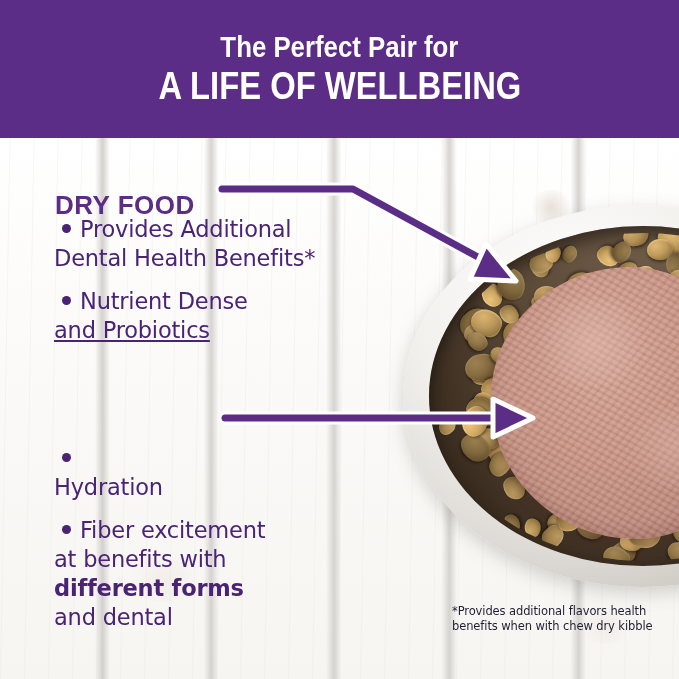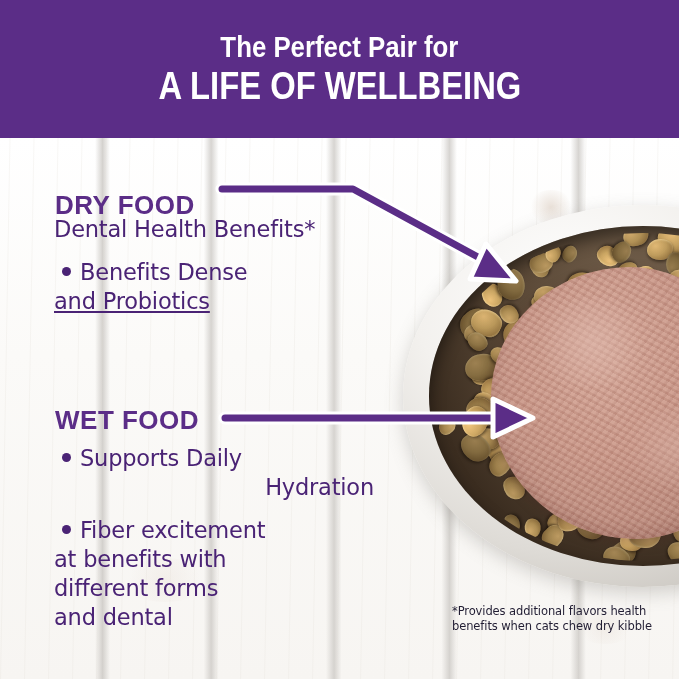--- a/index.html
+++ b/index.html
@@ -366,40 +366,40 @@
         <div class="kibble" style="left: 188.571px; top: 59.768px; width: 22.9583px; height: 18.8258px; transform: rotate(106deg); filter: brightness(0.82);"></div>
       </div>
     <div class="pate">
       <div class="pate-tex"></div>
       <div class="pate-blob" style="left:40px;top:30px;width:120px;height:90px;"></div>
       <div class="pate-blob" style="left:130px;top:140px;width:110px;height:80px;opacity:.7;"></div>
     </div>
   </div>
 
   <div class="heading" id="heading-dry">DRY FOOD</div>
-  <div class="heading" id="heading-wet">WET FOOD</div>
 
   <div class="bullet-block" id="bullets-dry">
       <p class="bullet-item">
+        <span class="bullet-first-line"><span class="dot"></span><span>Provides Additional</span></span>
         <span style="display: block;">Dental Health Benefits*</span>
       </p>
       <p class="bullet-item">
-        <span class="bullet-first-line"><span class="dot"></span><span>Benefits Dense</span></span>
+        <span class="bullet-first-line"><span class="dot"></span><span>Nutrient Dense</span></span>
         <span style="display: block; text-decoration: underline;">and Probiotics</span>
       </p>
     </div>
   <div class="bullet-block" id="bullets-wet">
       <p class="bullet-item">
-        <span class="bullet-first-line"><span class="dot"></span><span>Supports Daily</span></span>
-        <span style="display: block; text-align: right;">Hydration</span>
+        <span class="bullet-first-line"><span class="dot"></span></span>
+        <span style="display: block;">Hydration</span>
       </p>
       <p class="bullet-item">
         <span class="bullet-first-line"><span class="dot"></span><span>Fiber excitement</span></span>
         <span style="display: block;">at benefits with</span>
-        <span style="display: block;">different forms</span>
+        <span style="display: block; font-weight: bold;">different forms</span>
         <span style="display: block;">and dental</span>
       </p>
     </div>
 
   <svg class="arrow-svg" viewBox="0 0 679 679">
 
     <g>
       <path d="M222 189 L353 189 L487 262" fill="none" stroke="#ffffff" stroke-width="13" stroke-linecap="round" stroke-linejoin="round"></path>
       <path d="M222 189 L353 189 L487 262" fill="none" stroke="#5b2d87" stroke-width="7" stroke-linecap="round" stroke-linejoin="round"></path>
       <polygon points="516,281 470,279 486,244" fill="#5b2d87" stroke="#ffffff" stroke-width="5" stroke-linejoin="round"></polygon>
@@ -407,16 +407,16 @@
 
     <g>
       <path d="M225 418 L498 418" fill="none" stroke="#ffffff" stroke-width="13" stroke-linecap="round" stroke-linejoin="round"></path>
       <path d="M225 418 L498 418" fill="none" stroke="#5b2d87" stroke-width="7" stroke-linecap="round" stroke-linejoin="round"></path>
       <polygon points="533,418 493,399 493,437" fill="#5b2d87" stroke="#ffffff" stroke-width="5" stroke-linejoin="round"></polygon>
     </g>
   </svg>
 
   <div class="footnote">
     <div>*Provides additional flavors health</div>
-    <div>benefits when cats chew dry kibble</div>
+    <div>benefits when with chew dry kibble</div>
   </div>
 
 </div>
 
 </body></html>

